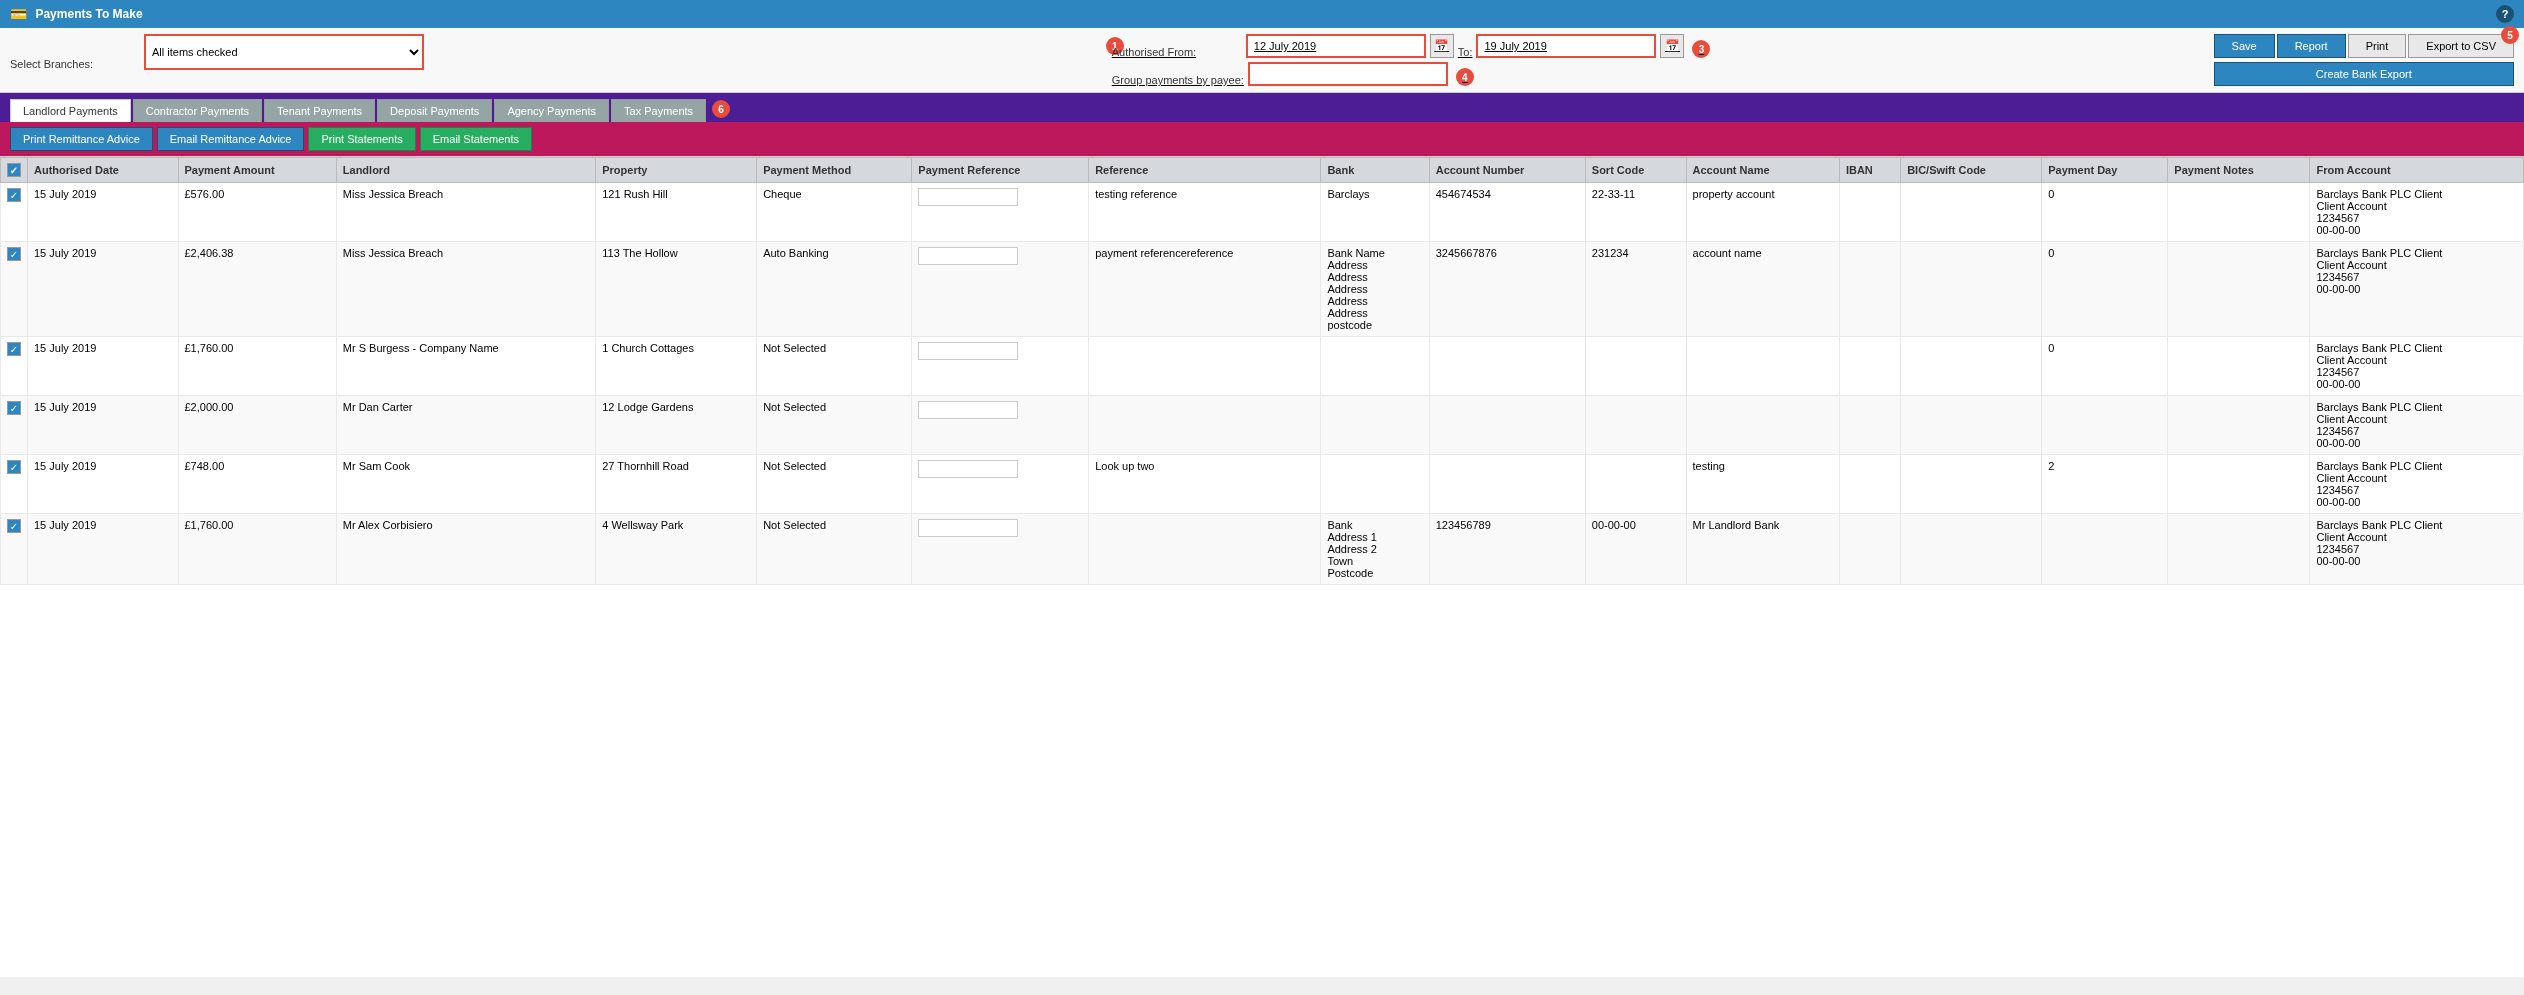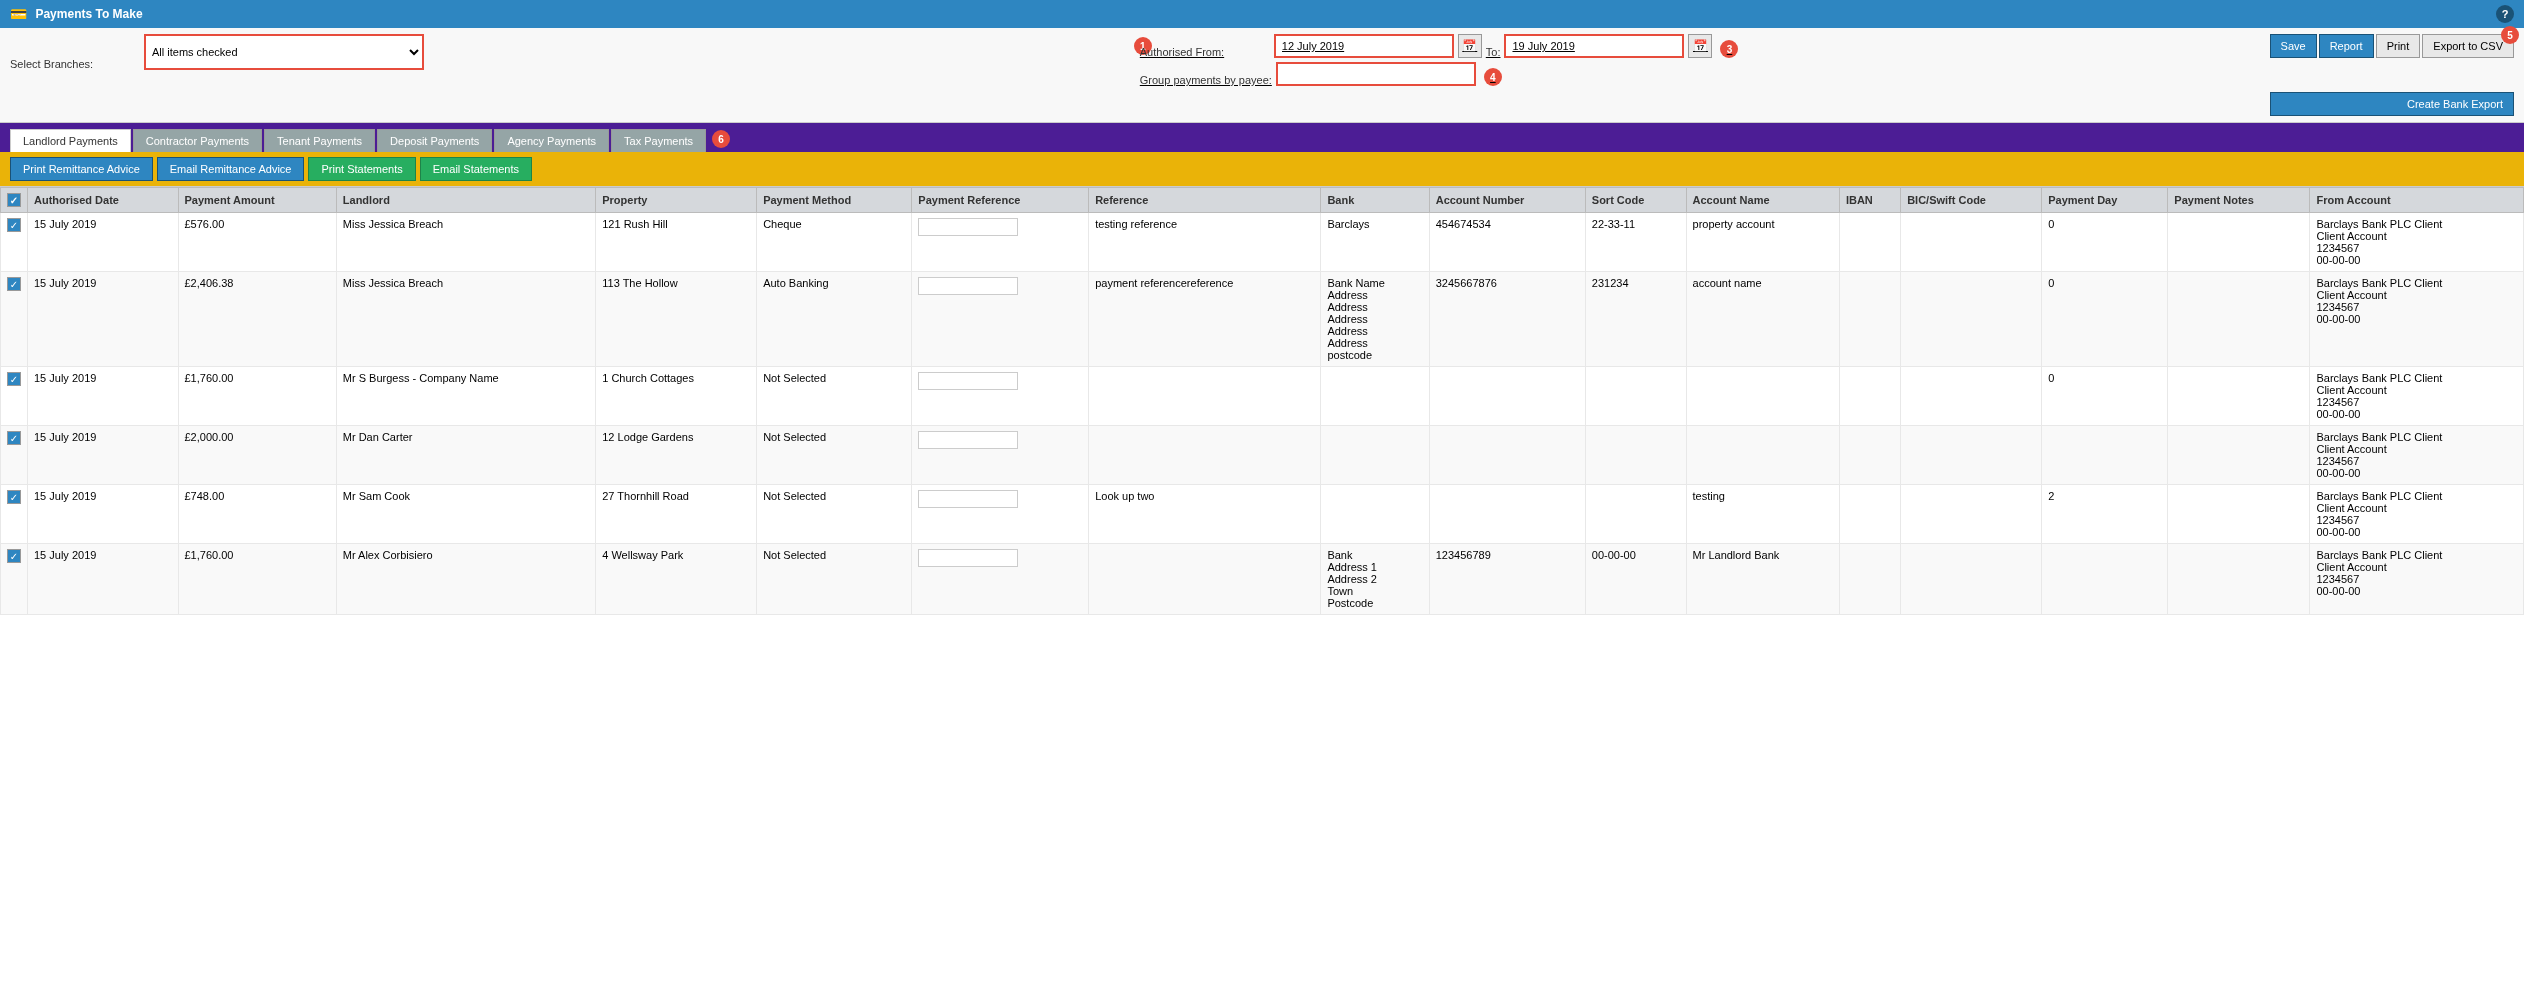--- a/index.html
+++ b/index.html
@@ -78,21 +78,21 @@
       border-radius: 50%;
       width: 18px; height: 18px;
       display: flex; align-items: center; justify-content: center;
       font-size: 10px; font-weight: bold;
       position: absolute;
       right: -22px; top: 3px;
     }
 
     
     .btn {
-      padding: 4px 10px;
+      padding: 4px 17px;
       height: 24px;
       font-size: 11px;
       cursor: pointer;
       border: 1px solid #999;
       background: #e8e8e8;
       display: flex; align-items: center;
     }
     .btn-blue {
       background: #2e86c1;
       color: white;
@@ -101,22 +101,21 @@
     .btn-row { display: flex; gap: 2px; }
     .create-bank-export-btn {
       background: #2e86c1;
       color: white;
       border: 1px solid #1a5276;
       padding: 4px 10px;
       height: 24px;
       font-size: 11px;
       cursor: pointer;
       width: 100%;
-      text-align: right;
-      margin-top: 30px;
+      text-align: center;
     }
 
     
     .tabs-container {
       background: #4c1d95;
       padding: 6px 10px 0;
       display: flex;
       align-items: flex-end;
       gap: 2px;
       position: relative;
@@ -132,21 +131,21 @@
       white-space: nowrap;
     }
     .tab.active {
       background: white;
       color: #333;
       border-color: #ccc;
     }
 
     
     .sub-actions {
-      background: #eab308;
+      background: #be185d;
       padding: 5px 10px;
       border-bottom: 1px solid #ccc;
       display: flex; gap: 4px;
     }
     .sub-btn {
       padding: 4px 12px;
       font-size: 11px;
       cursor: pointer;
       border: 1px solid #ccc;
       color: white;

